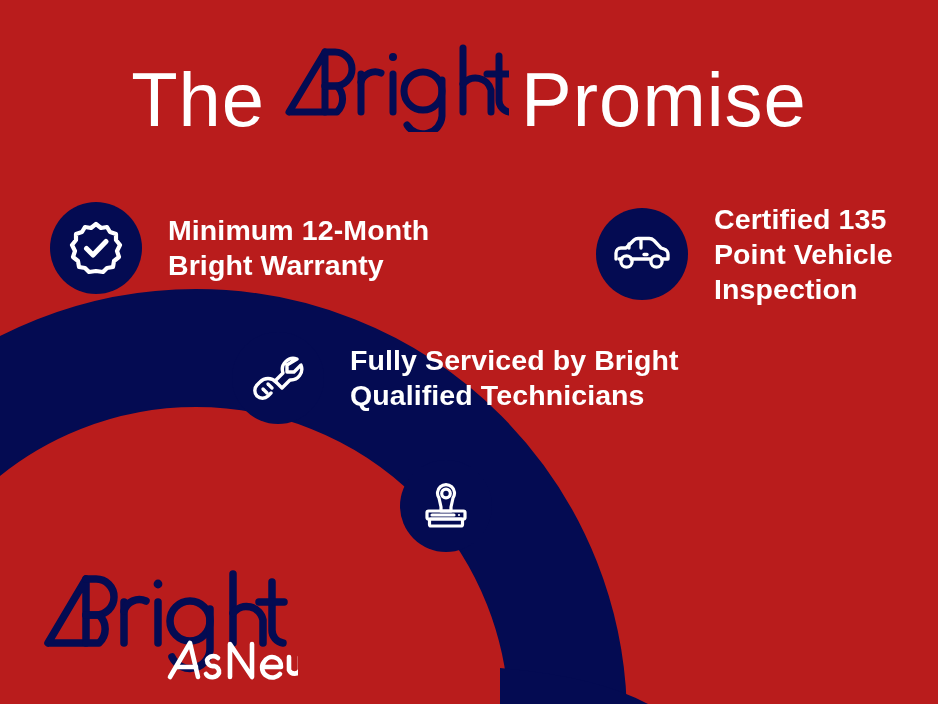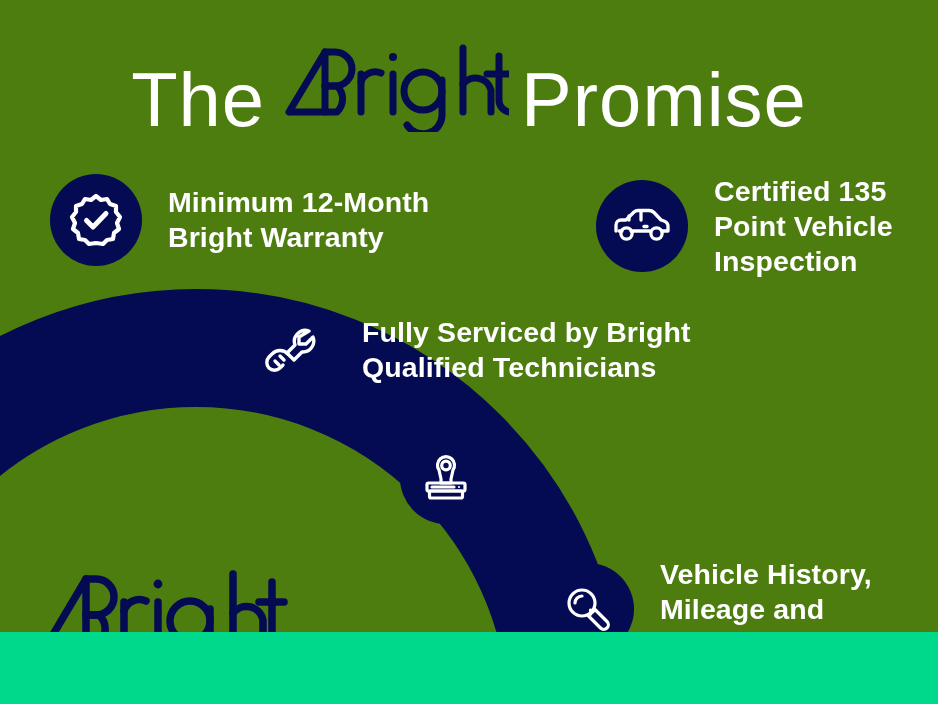--- a/index.html
+++ b/index.html
@@ -9,22 +9,22 @@
   body {
     width: 938px;
     height: 704px;
     background: #00D98C;
     font-family: "Liberation Sans", sans-serif;
     overflow: hidden;
   }
   #stage {
     position: relative;
     width: 938px;
-    height: 632px;
-    background: #4d7c0f;
+    height: 704px;
+    background: #b91c1c;
     overflow: hidden;
   }
 
   
   .bg-layer {
     position: absolute;
     left: 0; top: 0;
     width: 938px; height: 704px;
     pointer-events: none;
   }
@@ -53,20 +53,21 @@
     position: relative;
     top: 6px;
     margin: 0 12px;
   }
 
   
   .feature {
     position: absolute;
     display: flex;
     align-items: center;
+    margin-top: 28px;
   }
   .icon-badge {
     flex: 0 0 auto;
     width: 92px;
     height: 92px;
     border-radius: 50%;
     background: #040B52;
     display: flex;
     align-items: center;
     justify-content: center;
@@ -77,21 +78,21 @@
     color: #FFFFFF;
     font-size: 28.5px;
     font-weight: bold;
     line-height: 1.22;
     letter-spacing: 0.1px;
     white-space: pre-line;
   }
 
   .f1 { left: 50px;  top: 174px; }
   .f2 { left: 596px; top: 174px; }
-  .f3 { left: 244px; top: 304px; }
+  .f3 { left: 232px; top: 304px; }
   .f4 { left: 400px; top: 432px; }
   .f5 { left: 542px; top: 557px; }
 
   
   .brand-logo {
     position: absolute;
     left: 38px;
     top: 565px;
     width: 260px;
     height: 115px;
@@ -205,34 +206,20 @@
 
           <rect x="7" y="31" width="38" height="8" rx="1.5"></rect>
           <rect x="9.5" y="39" width="33" height="7" rx="1.5"></rect>
           <path d="M12 35 L34 35"></path>
           <circle cx="39" cy="35" r="1.1" fill="#FFFFFF" stroke="none"></circle>
         </g>
       </svg>
     </div>
   </div>
 
-  <div class="feature f5">
-    <div class="icon-badge">
-      <svg width="52" height="52" viewBox="0 0 52 52" aria-hidden="true">
-        <g fill="none" stroke="#FFFFFF" stroke-width="3.2" stroke-linecap="round" stroke-linejoin="round">
-          <circle cx="20" cy="20" r="13"></circle>
-          <path d="M13 20 A 7 7 0 0 1 20 13"></path>
-          <path d="M28.5 27 L30.5 29 L33 26.5 L45 38.5 A 4.5 4.5 0 0 1 38.5 45 L26.5 33 L29 30.5 Z"></path>
-        </g>
-      </svg>
-    </div>
-    <div class="feature-text">Vehicle History,
-Mileage and
-Finance Checks</div>
-  </div>
 
   <div class="brand-logo">
     <svg width="260" height="118" viewBox="0 0 260 118" aria-hidden="true">
 
       <g fill="none" stroke="#040B52" stroke-width="7.5" stroke-linecap="round" stroke-linejoin="round">
         <path d="M 10 78 L 48 14 L 48 78 L 12 78"></path>
         <path d="M 48 14 L 58 14 A 18 18 0 0 1 58 50 L 48 50"></path>
         <path d="M 48 50 L 61 50 A 19 19 0 0 1 61 78 L 48 78"></path>
         <path d="M 86 78 L 86 37"></path>
         <path d="M 86 46 A 16 16 0 0 1 108 36"></path>

